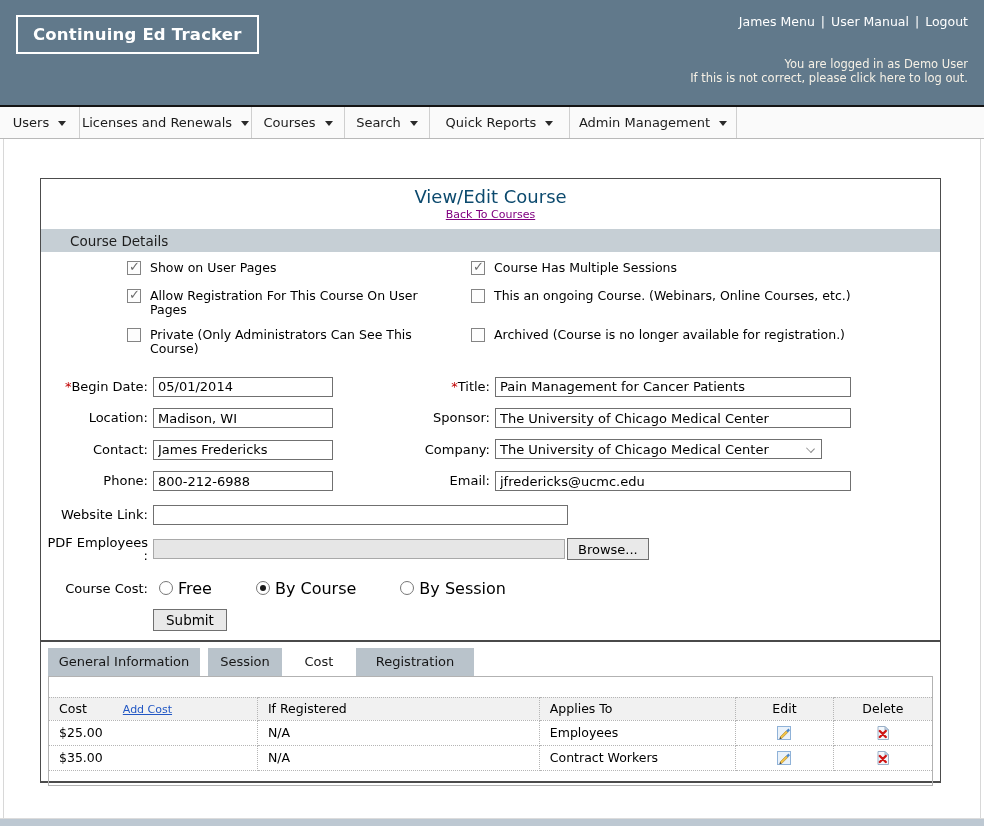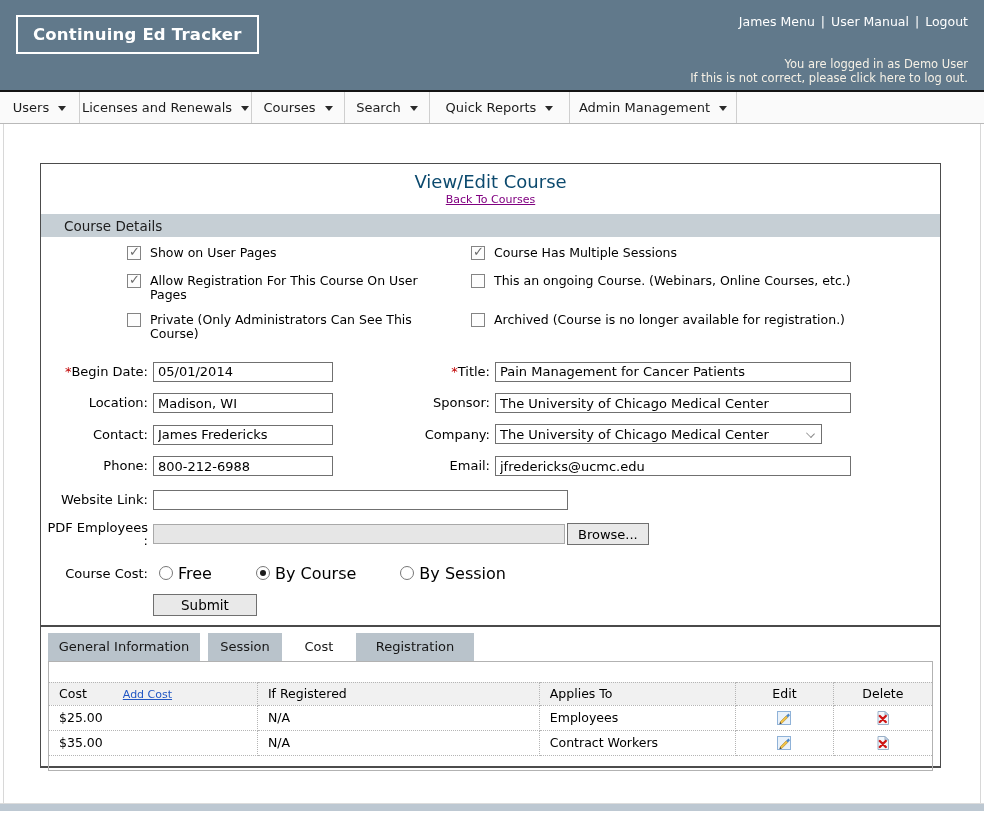--- a/index.html
+++ b/index.html
@@ -1,20 +1,20 @@
 <!DOCTYPE html>
 <html><head>
 <meta charset="utf-8">
 <style>
   * { margin:0; padding:0; box-sizing:border-box; }
   html,body { width:984px; height:834px; overflow:hidden; background:#fff;
     font-family:"DejaVu Sans","Liberation Sans",sans-serif; color:#000; }
 
   
-  .hdr { position:relative; height:90px; background:#61798b; }
+  .hdr { position:relative; height:105px; background:#61798b; }
   .logo-box { position:absolute; left:16px; top:15px; border:2px solid #fff;
     padding:8px 15px; color:#fff; font-size:16.5px; font-weight:bold; letter-spacing:.2px; }
   .top-links { position:absolute; right:16px; top:14px; font-size:12.5px; color:#fff; }
   .top-links a { color:#fff; text-decoration:none; cursor:pointer; }
   .top-links .sep { margin:0 6px; }
   .login-msg { position:absolute; right:16px; top:57px; text-align:right;
     font-size:11.5px; line-height:14px; color:#f6f1e6; }
   .login-msg .l2 { cursor:pointer; }
 
   
@@ -31,21 +31,21 @@
   .edge.l { left:3px; } .edge.r { right:3px; }
 
   .content-box { position:absolute; left:40px; top:39px; width:901px; height:605px;
     border:1px solid #4c4c4c; border-bottom-width:2px; background:#fff; }
 
   .page-title { text-align:center; font-size:18px; margin-top:7px; color:#0c4a6e; }
   .back-link { display:block; text-align:center; font-size:11px; color:#800080;
     text-decoration:underline; margin-top:1px; cursor:pointer; }
 
   .section-bar { margin-top:8px; height:23px; background:#c6cfd5; font-size:13.5px;
-    color:#1d1d1d; padding-left:23px; display:flex; align-items:center; }
+    color:#1d1d1d; padding-left:29px; display:flex; align-items:center; }
 
   
   .cb-area { margin-top:9px; }
   .cbrow { position:relative; }
   .cbrow.r1 { height:28px; } .cbrow.r2 { height:39px; } .cbrow.r3 { height:37px; }
   .cb-cell { position:absolute; top:0; display:flex; align-items:flex-start; gap:9px; }
   .cb-cell.left { left:86px; width:330px; }
   .cb-cell.right { left:430px; width:440px; }
   .checkbox { width:14px; height:14px; border:1px solid #848484; background:#fdfdfd;
     flex:0 0 auto; position:relative; cursor:pointer; margin-top:0; }
@@ -76,21 +76,21 @@
   .browse-btn { margin-left:2px; height:22px; padding:0 10px; background:#e9e9e9;
     border:1px solid #707070; font-family:inherit; font-size:13px; cursor:pointer; }
   .radio-row { display:flex; align-items:center; padding-left:6px; }
   .radio { width:14px; height:14px; border:1px solid #777; border-radius:50%;
     background:#fff; position:relative; cursor:pointer; flex:0 0 auto; }
   .radio .dot { position:absolute; left:3px; top:3px; width:6px; height:6px;
     border-radius:50%; background:#1a1a1a; visibility:hidden; }
   .radio.on .dot { visibility:visible; }
   .radio-lbl { font-size:16px; margin-left:5px; }
   .rgap { margin-right:44px; }
-  .submit-btn { margin-left:112px; margin-top:11px; height:22px; padding:0 27px;
+  .submit-btn { margin-left:112px; margin-top:11px; height:22px; padding:0 12px;
     background:#e9e9e9; border:1px solid #707070; font-family:inherit; font-size:13.5px;
     cursor:pointer; }
 
   .divider { margin-top:9px; height:2px; background:#4a4a4a; }
 
   
   .tabs { margin-top:6px; padding-left:7px; display:flex; height:28px; }
   .tab { display:flex; align-items:center; justify-content:center; margin-right:8px;
     background:#b9c3cb; font-size:13px; color:#161616; cursor:pointer; }
   .tab.on { background:#fff; }

